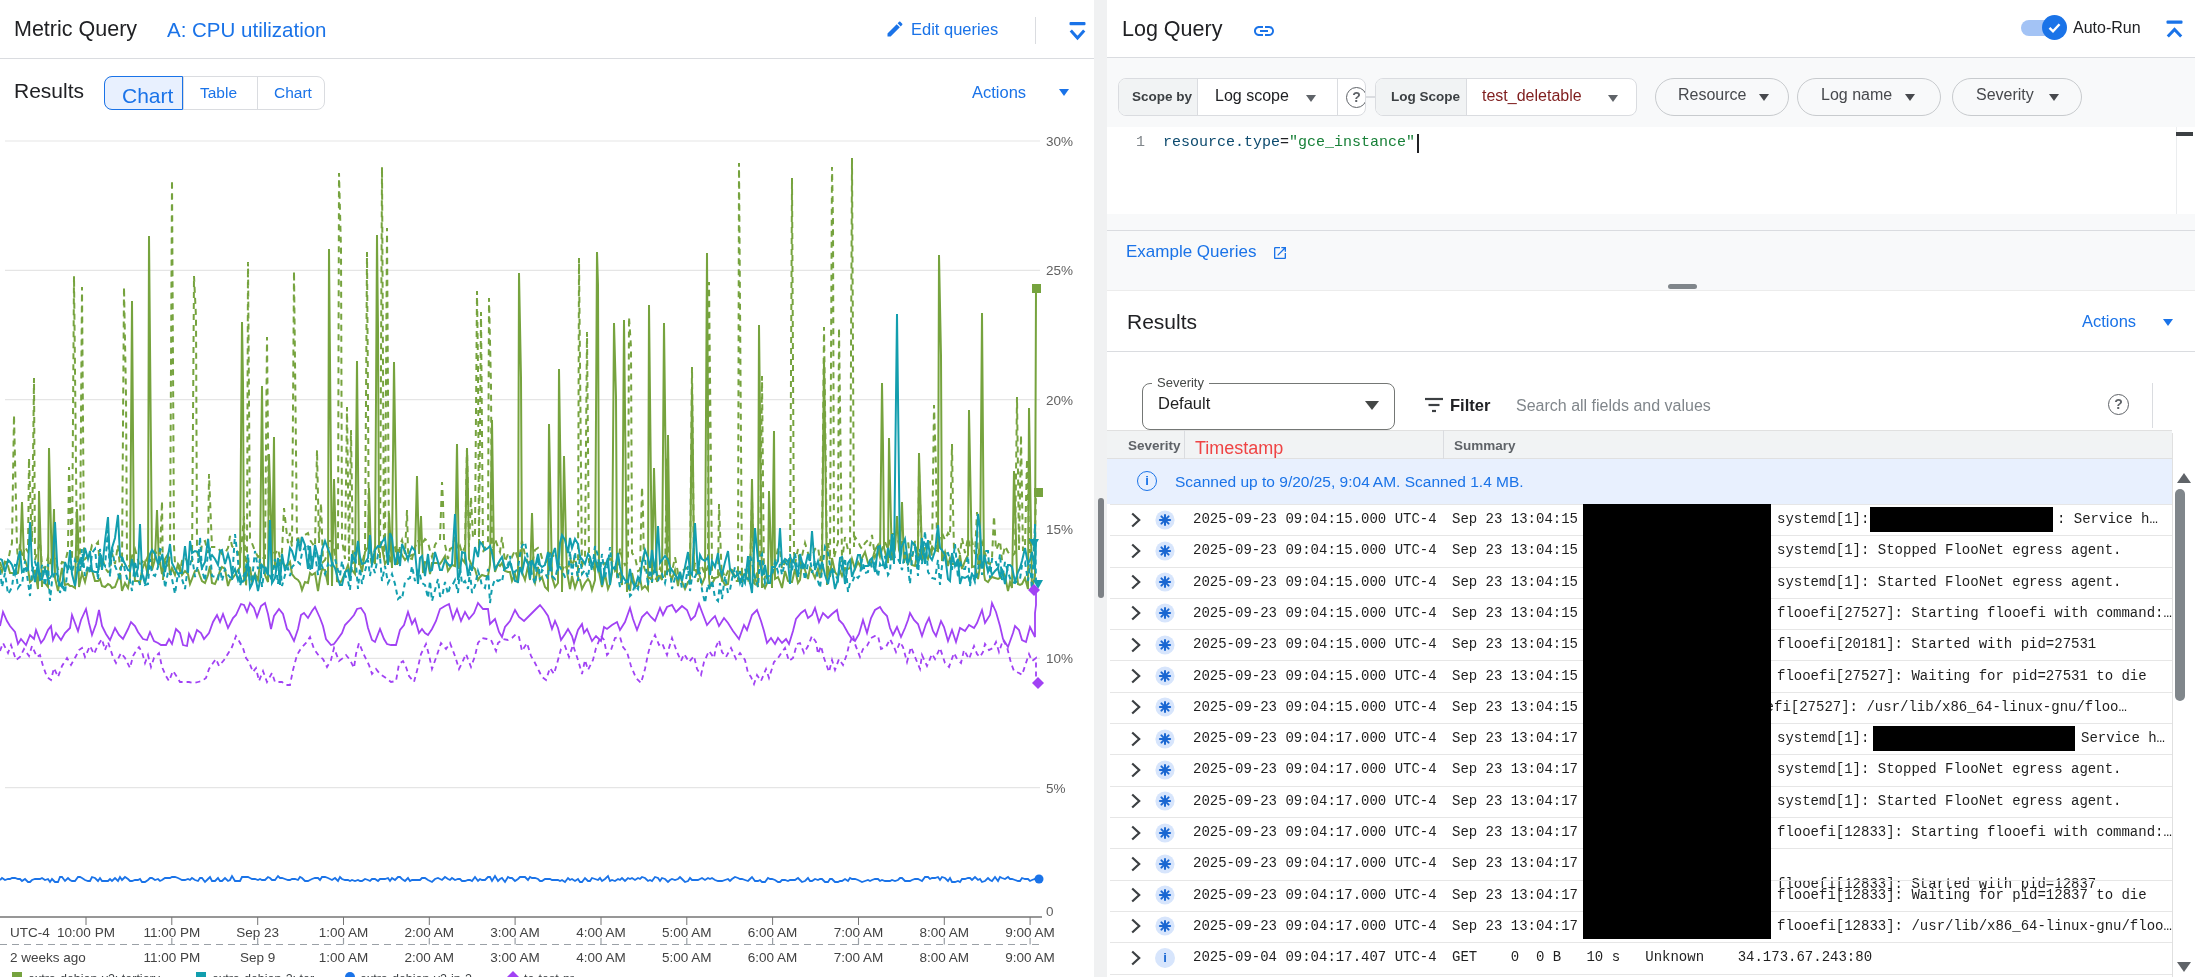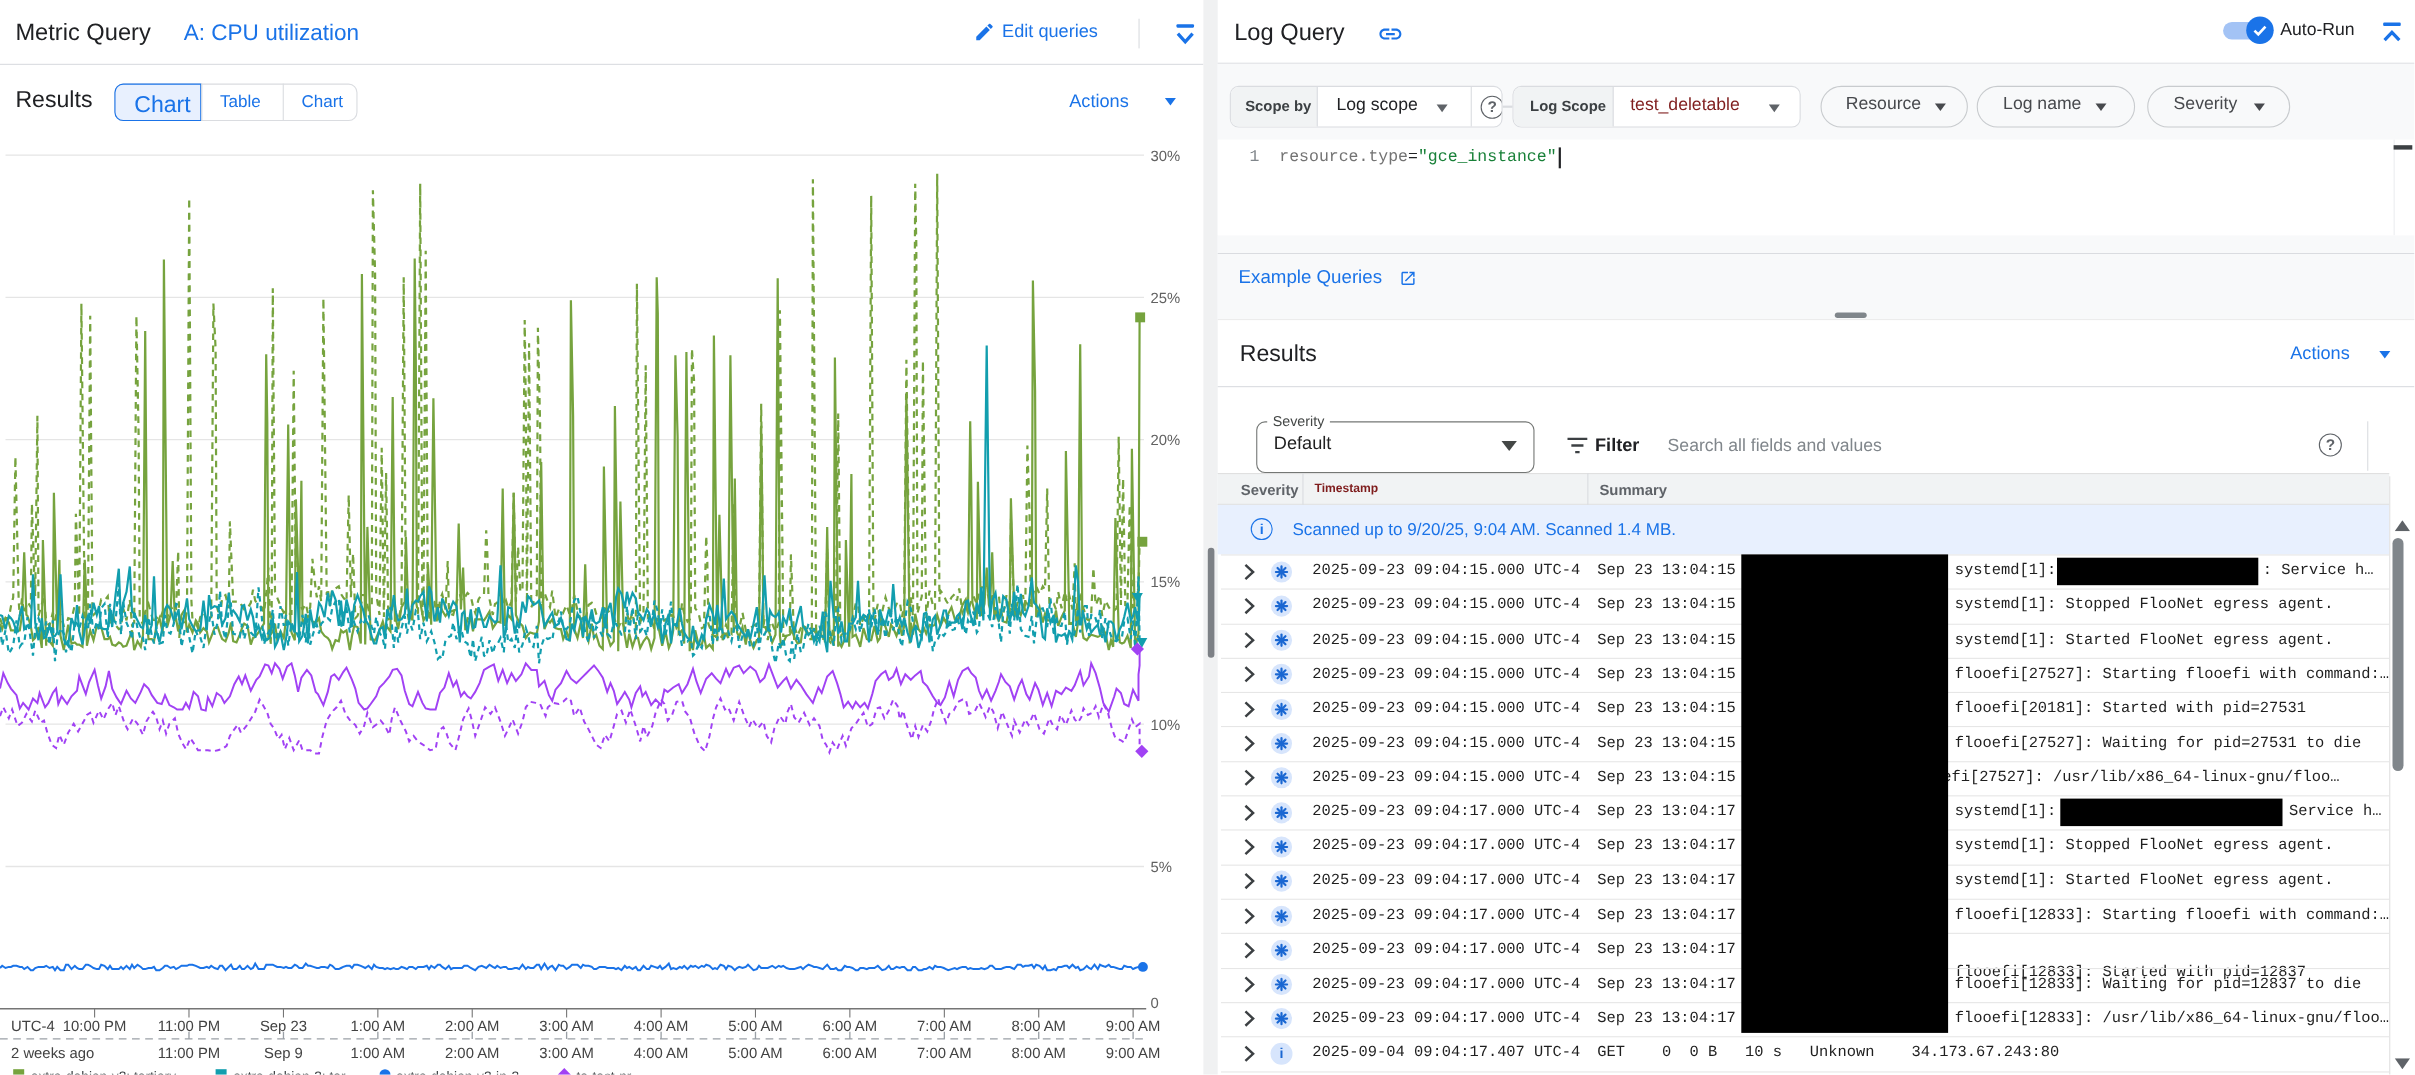--- a/index.html
+++ b/index.html
@@ -163,21 +163,21 @@
   <div class="abs caret" style="left:652px;top:94px;color:#47494d"></div>
   <div class="abs" style="left:690px;top:78px;width:144px;height:38px;border:1px solid #c8cbce;border-radius:19px"></div>
   <div class="abs" style="left:714px;top:86px;font-size:16px;color:#47494d">Log name</div>
   <div class="abs caret" style="left:798px;top:94px;color:#47494d"></div>
   <div class="abs" style="left:845px;top:78px;width:130px;height:38px;border:1px solid #c8cbce;border-radius:19px"></div>
   <div class="abs" style="left:869px;top:86px;font-size:16px;color:#47494d">Severity</div>
   <div class="abs caret" style="left:942px;top:94px;color:#47494d"></div>
 
   <div class="abs" style="left:0;top:127px;width:1088px;height:87px;background:#fff"></div>
   <div class="abs" style="left:29px;top:134px;font-family:'Liberation Mono',monospace;font-size:15px;color:#80868b">1</div>
-  <div class="abs" style="left:56px;top:134px;font-family:'Liberation Mono',monospace;font-size:15px"><span style="color:#737373">resource.type</span><span style="color:#202124">=</span><span style="color:#188038">"gce_instance"</span></div>
+  <div class="abs" style="left:56px;top:134px;font-family:'Liberation Mono',monospace;font-size:15px"><span style="color:#0c4a6e">resource.type</span><span style="color:#202124">=</span><span style="color:#188038">"gce_instance"</span></div>
   <div class="abs" style="left:310px;top:134px;width:2px;height:19px;background:#202124"></div>
   <div class="abs" style="left:1069px;top:127px;width:1px;height:87px;background:#ebedef"></div>
   <div class="abs" style="left:1069px;top:132px;width:17px;height:4px;background:#3c4043"></div>
 
   <div class="abs" style="left:0;top:214px;width:1088px;height:17px;background:#f8f9fa;border-bottom:1px solid #dadce0"></div>
   <div class="abs" style="left:0;top:231px;width:1088px;height:60px;background:#f8f9fa"></div>
   <div class="abs blue" style="left:19px;top:242px;font-size:17px;font-weight:500">Example Queries</div>
   <svg class="abs" style="left:165px;top:245px" width="16" height="16" viewBox="0 0 24 24">
       <path fill="#1a73e8" d="M19 19H5V5h7V3H5c-1.11 0-2 .9-2 2v14c0 1.1.89 2 2 2h14c1.1 0 2-.9 2-2v-7h-2v7zM14 3v2h3.59l-9.83 9.83 1.41 1.41L19 6.41V10h2V3h-7z"></path>
     </svg>
@@ -201,21 +201,21 @@
       </g>
     </svg>
   <div class="abs" style="left:343px;top:396px;font-size:16.5px;font-weight:700;color:#202124">Filter</div>
   <div class="abs" style="left:409px;top:397px;font-size:16px;color:#80868b">Search all fields and values</div>
   <div class="abs" style="left:1001px;top:394px;width:21px;height:21px;border:1.5px solid #5f6368;border-radius:50%;color:#5f6368;font-size:14px;font-weight:700;text-align:center;line-height:18.5px">?</div>
   <div class="abs" style="left:1045px;top:383px;width:1px;height:45px;background:#dadce0"></div>
 
   <div class="abs" style="left:0;top:430px;width:1065px;height:29px;background:#f1f3f4;border-top:1px solid #e0e0e0;border-bottom:1px solid #e0e0e0"></div>
   <div class="abs" style="left:21px;top:438px;font-size:13.5px;font-weight:700;color:#5f6368">Severity</div>
   <div class="abs" style="left:77px;top:430px;width:1px;height:29px;background:#dadce0"></div>
-  <div class="abs" style="left:88px;top:438px;font-size:11px;font-weight:700;color:#7f1d1d">Timestamp</div>
+  <div class="abs" style="left:88px;top:438px;font-size:18px;font-weight:400;color:#ef4444">Timestamp</div>
   <div class="abs" style="left:336px;top:430px;width:1px;height:29px;background:#dadce0"></div>
   <div class="abs" style="left:347px;top:438px;font-size:13.5px;font-weight:700;color:#5f6368">Summary</div>
 
   <div class="abs" style="left:0;top:459px;width:1065px;height:45px;background:#e8f0fe"></div>
   <div class="abs" style="left:30px;top:471px;width:20px;height:20px;border:1.7px solid #1a73e8;border-radius:50%;color:#1a73e8;font-size:13px;font-weight:700;text-align:center;line-height:17px">i</div>
   <div class="abs" style="left:68px;top:473px;font-size:15.5px;color:#1a73e8">Scanned up to 9/20/25, 9:04 AM. Scanned 1.4 MB.</div>
 
   <div class="abs" style="left:1065px;top:433px;width:1px;height:544px;background:#e0e0e0"></div>
   <svg class="abs" style="left:1070px;top:473px" width="14" height="10" viewBox="0 0 14 10">
       <path d="M7 0 L14 10 L0 10 z" fill="#5f6368"></path>

